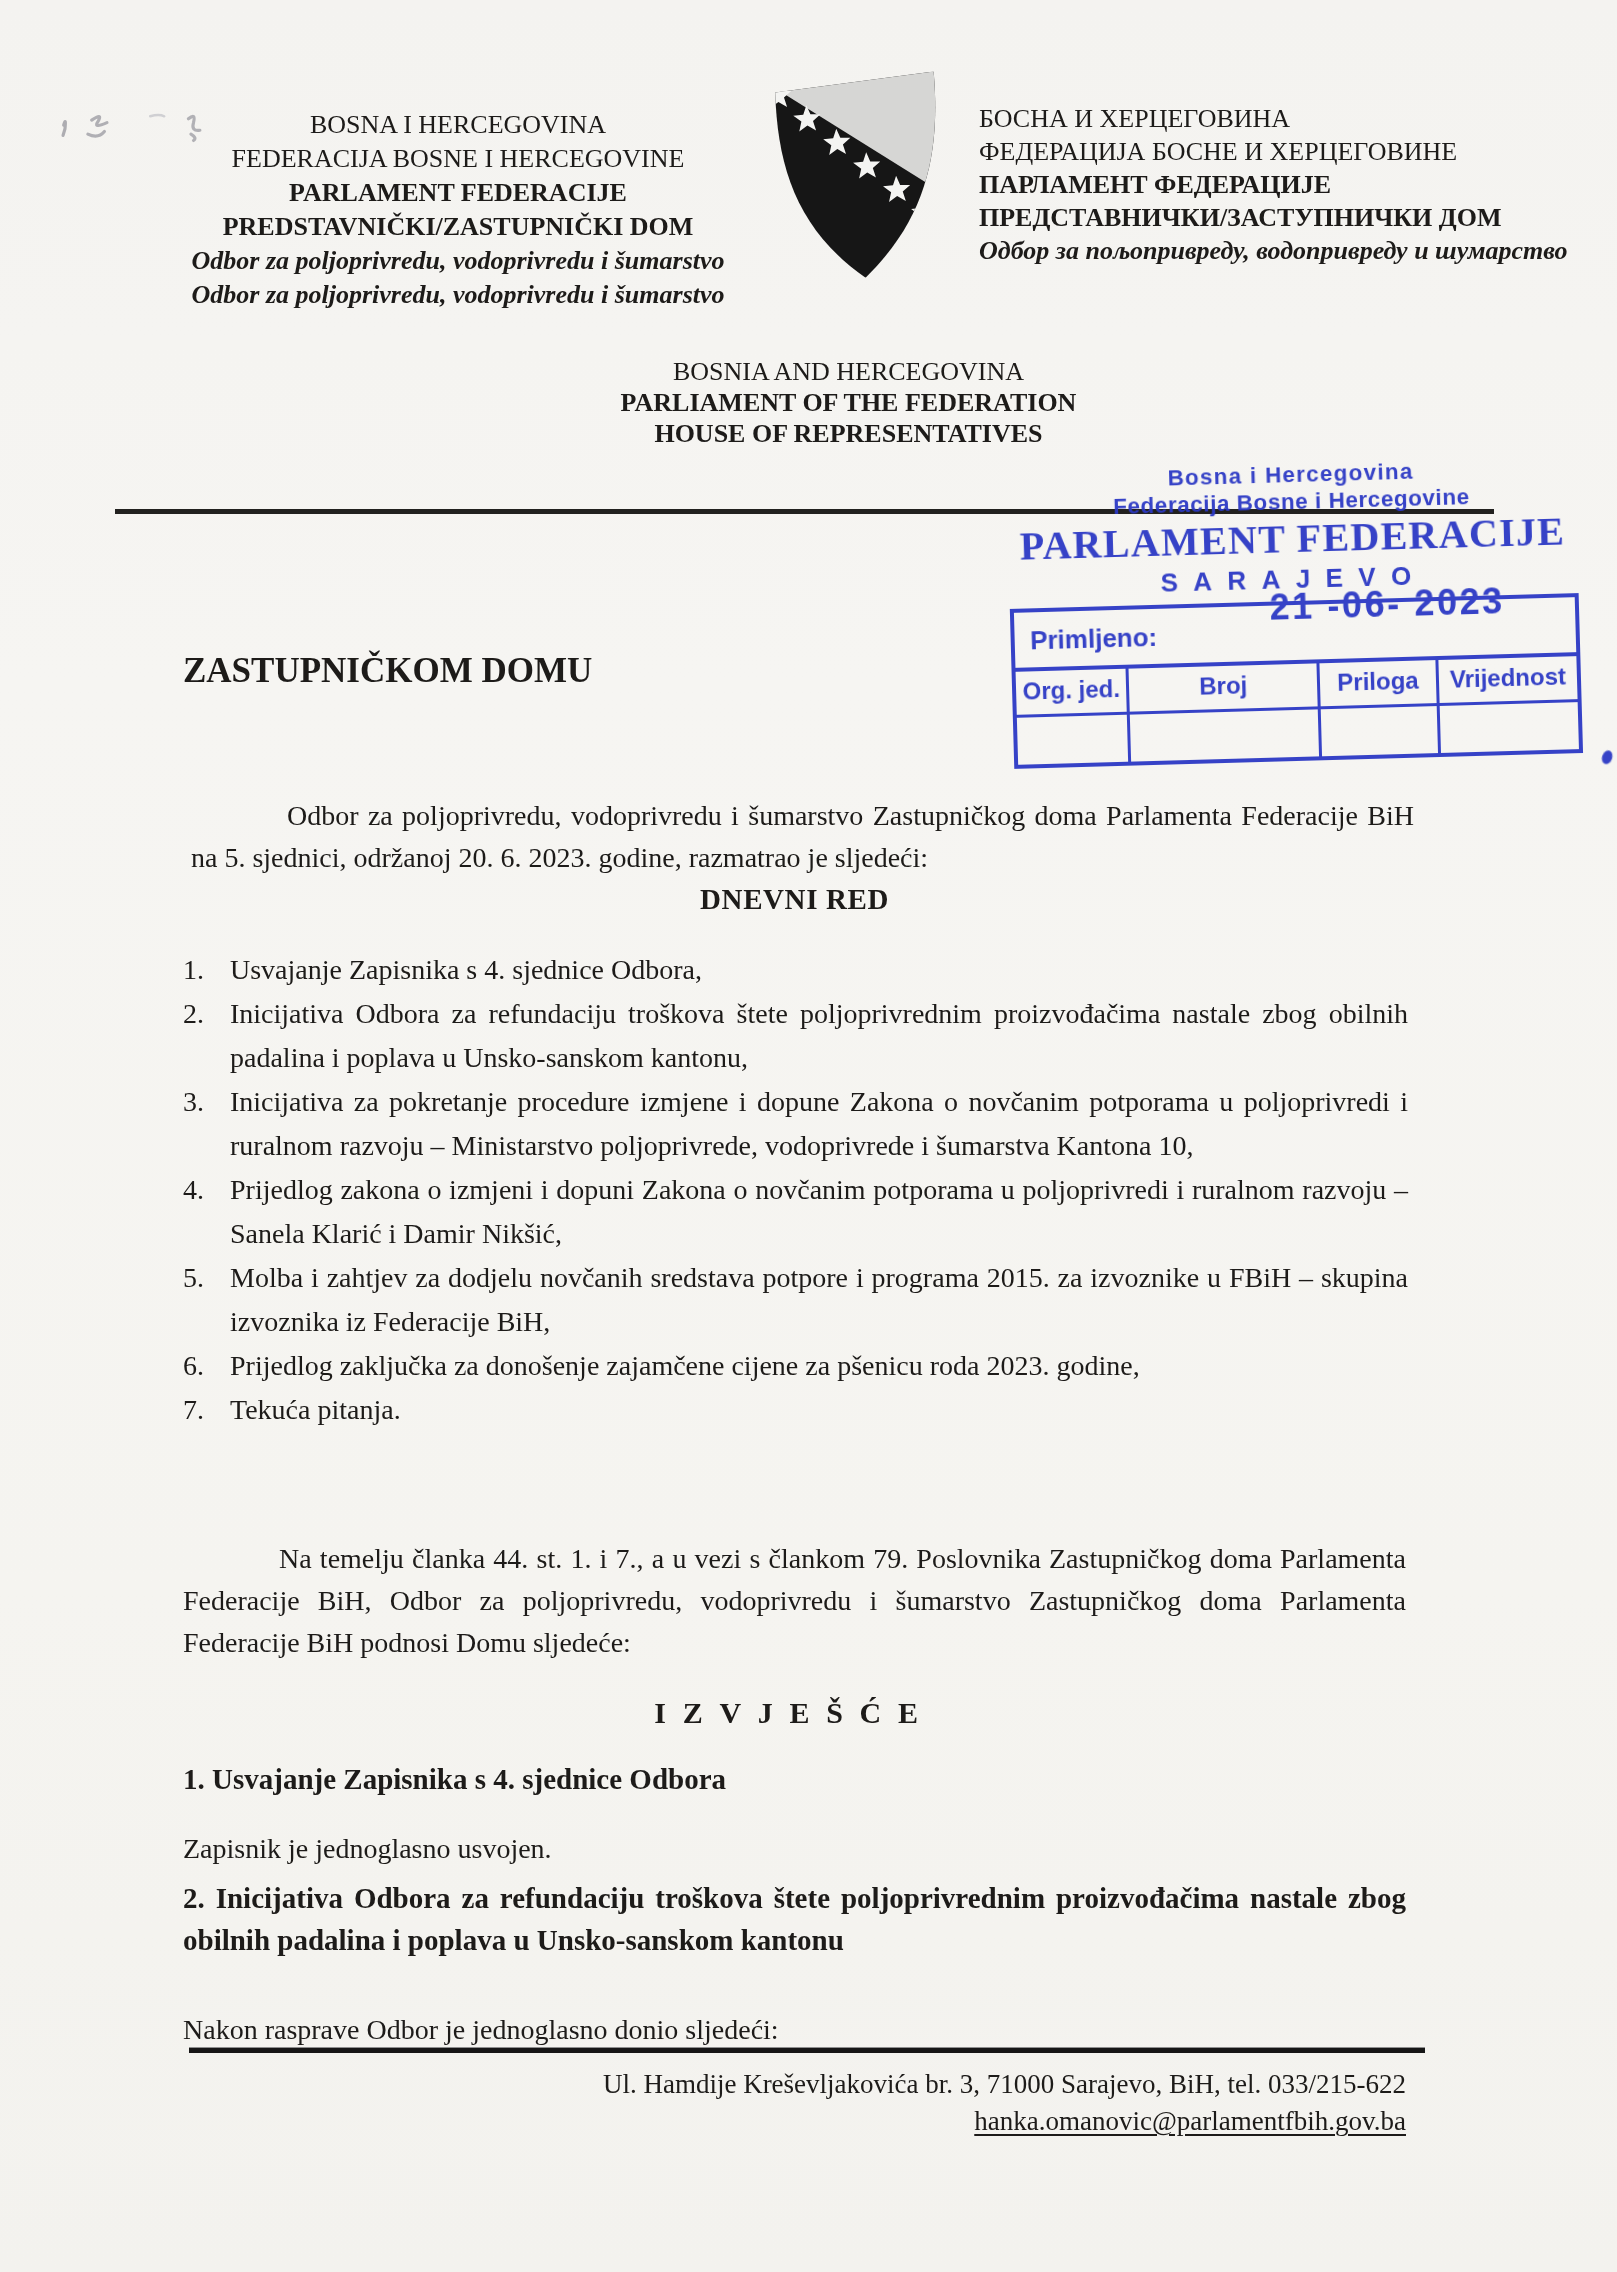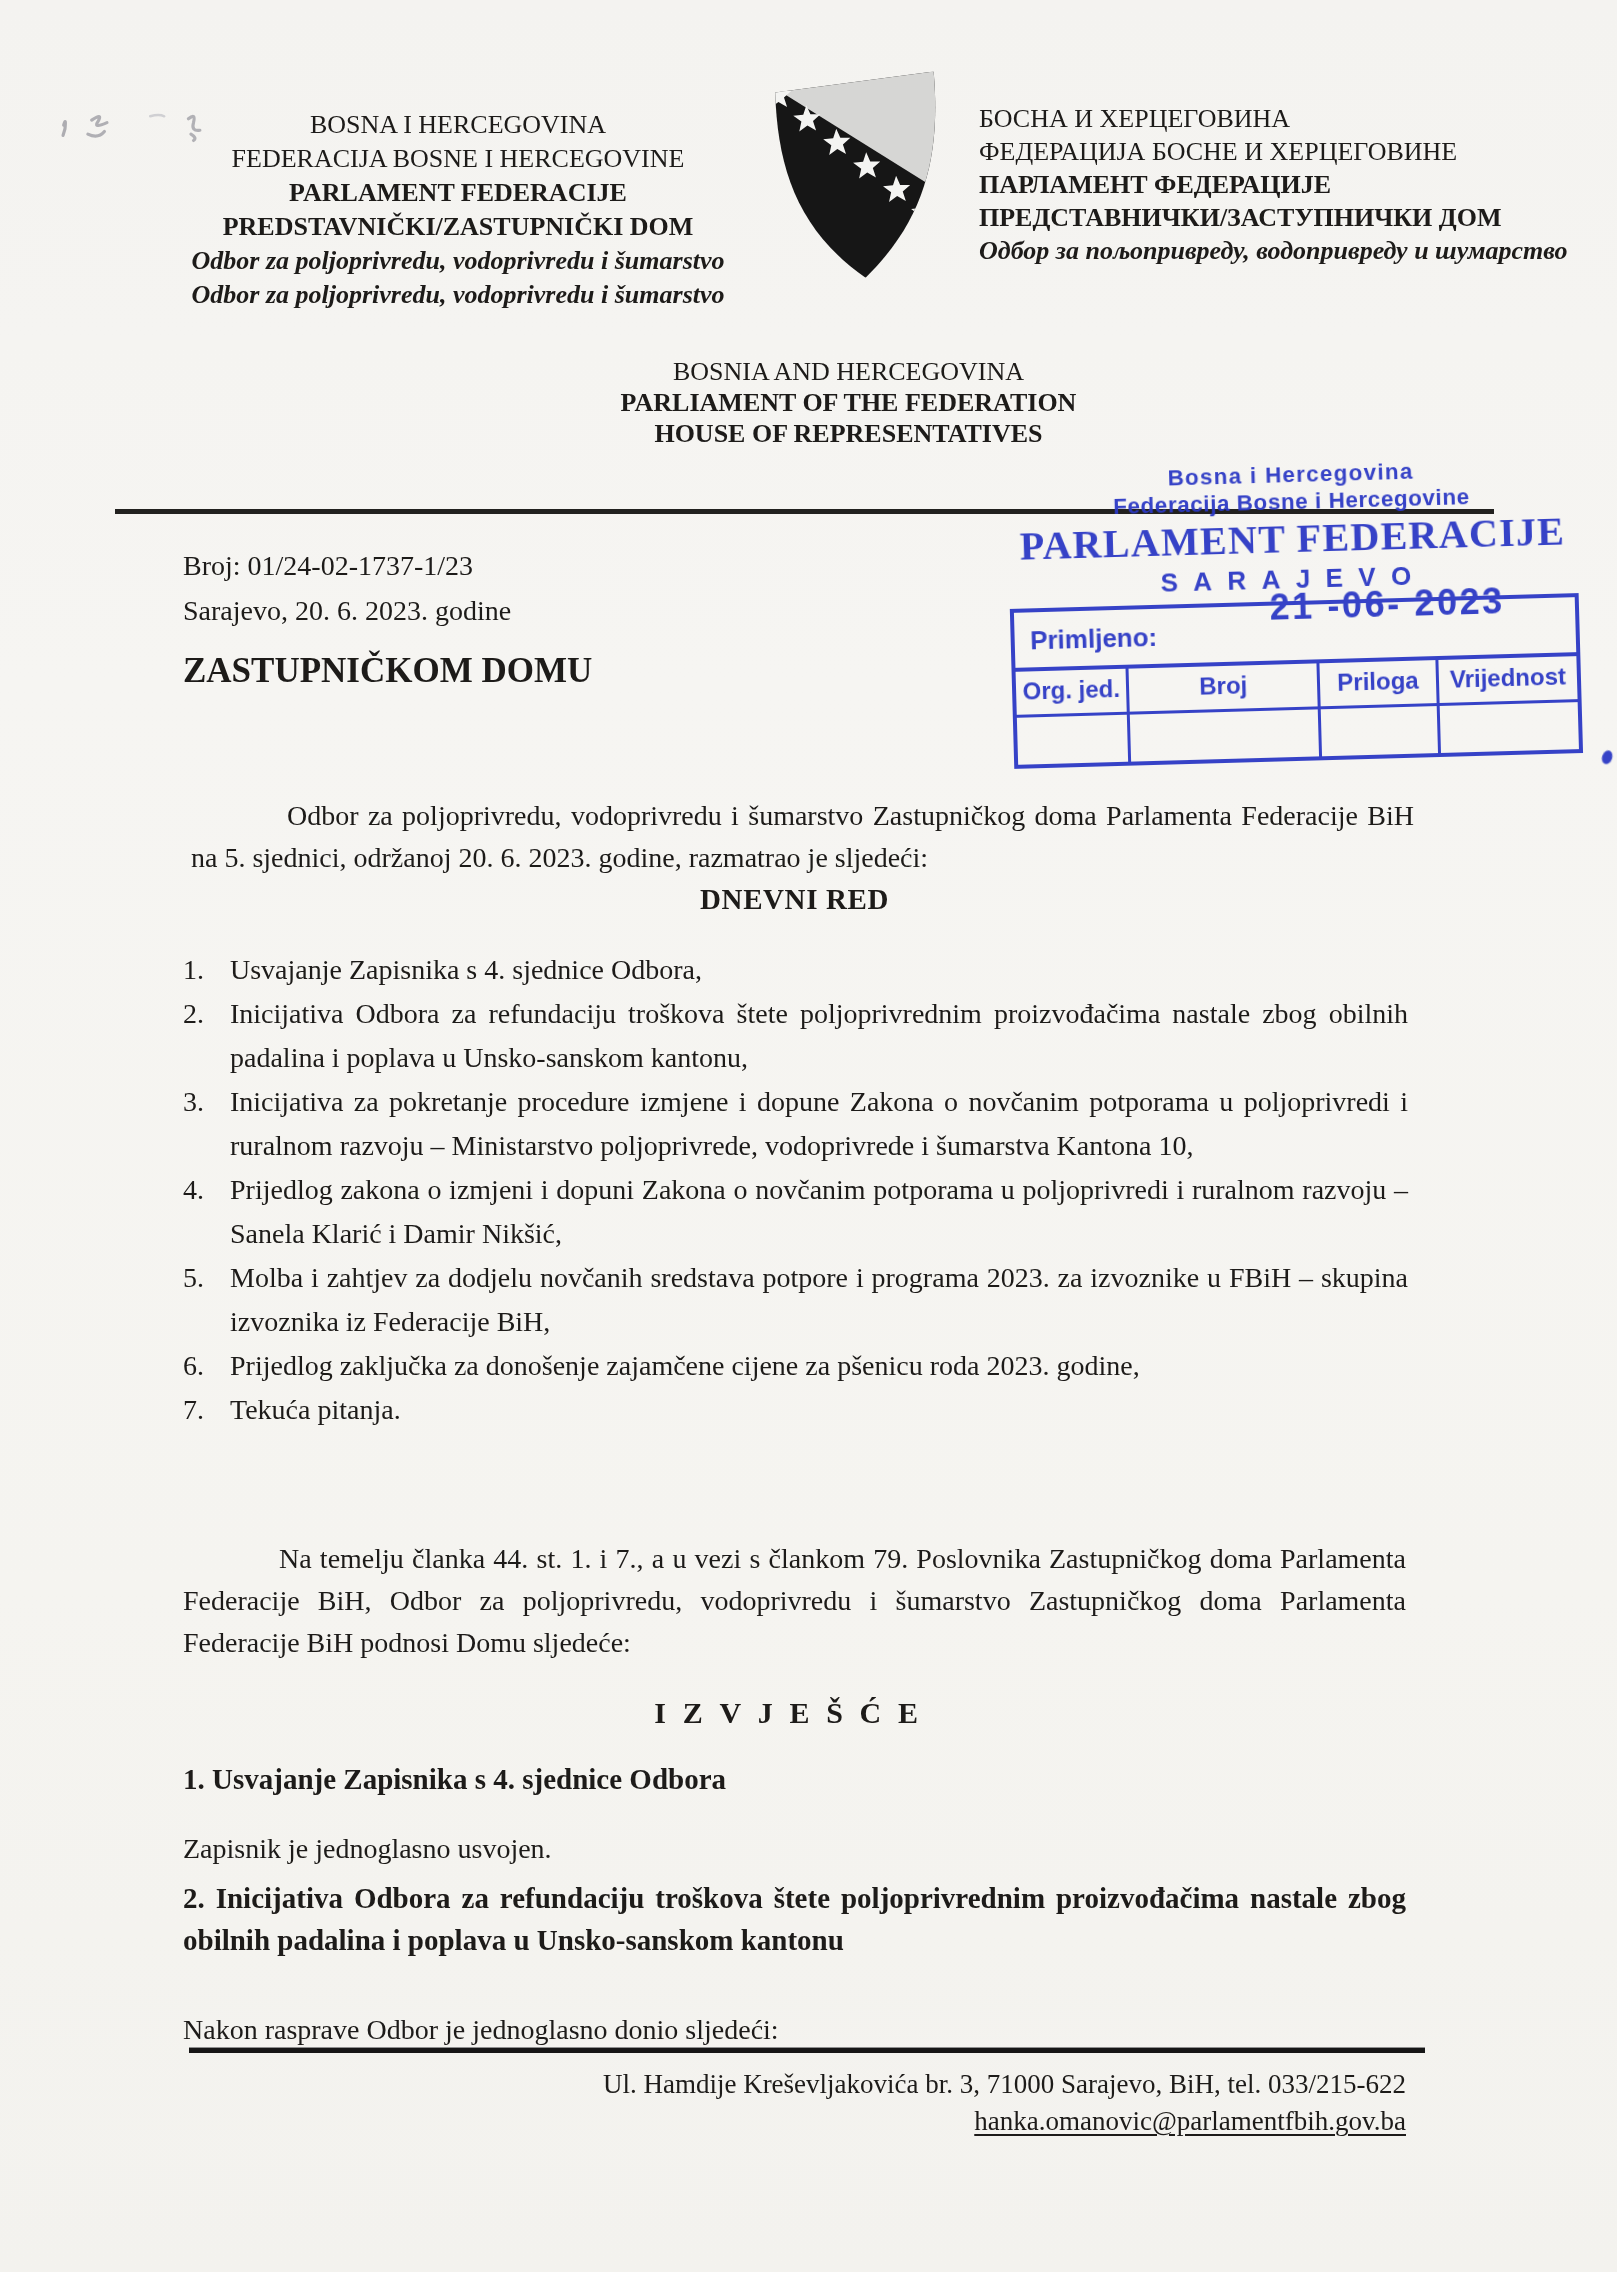--- a/index.html
+++ b/index.html
@@ -142,24 +142,20 @@
       <div class="srow3">
         <div class="c c1"></div>
         <div class="c c2"></div>
         <div class="c c3"></div>
         <div class="c c4"></div>
       </div>
     </div>
     <div class="stamp-dot"></div>
   </div>
 
-  <div class="ref-block">
-    <div>Broj: 01/24-02-1737-1/23</div>
-    <div>Sarajevo, 20. 6. 2023. godine</div>
-  </div>
 
   <div class="addressee">
     <div>ZASTUPNIČKOM DOMU</div>
   </div>
 
   <p class="intro">Odbor za poljoprivredu, vodoprivredu i šumarstvo Zastupničkog doma Parlamenta Federacije BiH na 5. sjednici, održanoj 20. 6. 2023. godine, razmatrao je sljedeći:</p>
 
   <div class="agenda-title">DNEVNI RED</div>
   <ol class="agenda">
     <li>
@@ -173,21 +169,21 @@
     <li>
       <span class="num">3.</span>
       <span class="txt">Inicijativa za pokretanje procedure izmjene i dopune Zakona o novčanim potporama u poljoprivredi i ruralnom razvoju – Ministarstvo poljoprivrede, vodoprivrede i šumarstva Kantona 10,</span>
     </li>
     <li>
       <span class="num">4.</span>
       <span class="txt">Prijedlog zakona o izmjeni i dopuni Zakona o novčanim potporama u poljoprivredi i ruralnom razvoju – Sanela Klarić i Damir Nikšić,</span>
     </li>
     <li>
       <span class="num">5.</span>
-      <span class="txt">Molba i zahtjev za dodjelu novčanih sredstava potpore i programa 2023. za izvoznike u FBiH – skupina izvoznika iz Federacije BiH,</span>
+      <span class="txt">Molba i zahtjev za dodjelu novčanih sredstava potpore i programa 2015. za izvoznike u FBiH – skupina izvoznika iz Federacije BiH,</span>
     </li>
     <li>
       <span class="num">6.</span>
       <span class="txt">Prijedlog zaključka za donošenje zajamčene cijene za pšenicu roda 2023. godine,</span>
     </li>
     <li>
       <span class="num">7.</span>
       <span class="txt">Tekuća pitanja.</span>
     </li>
   </ol>

